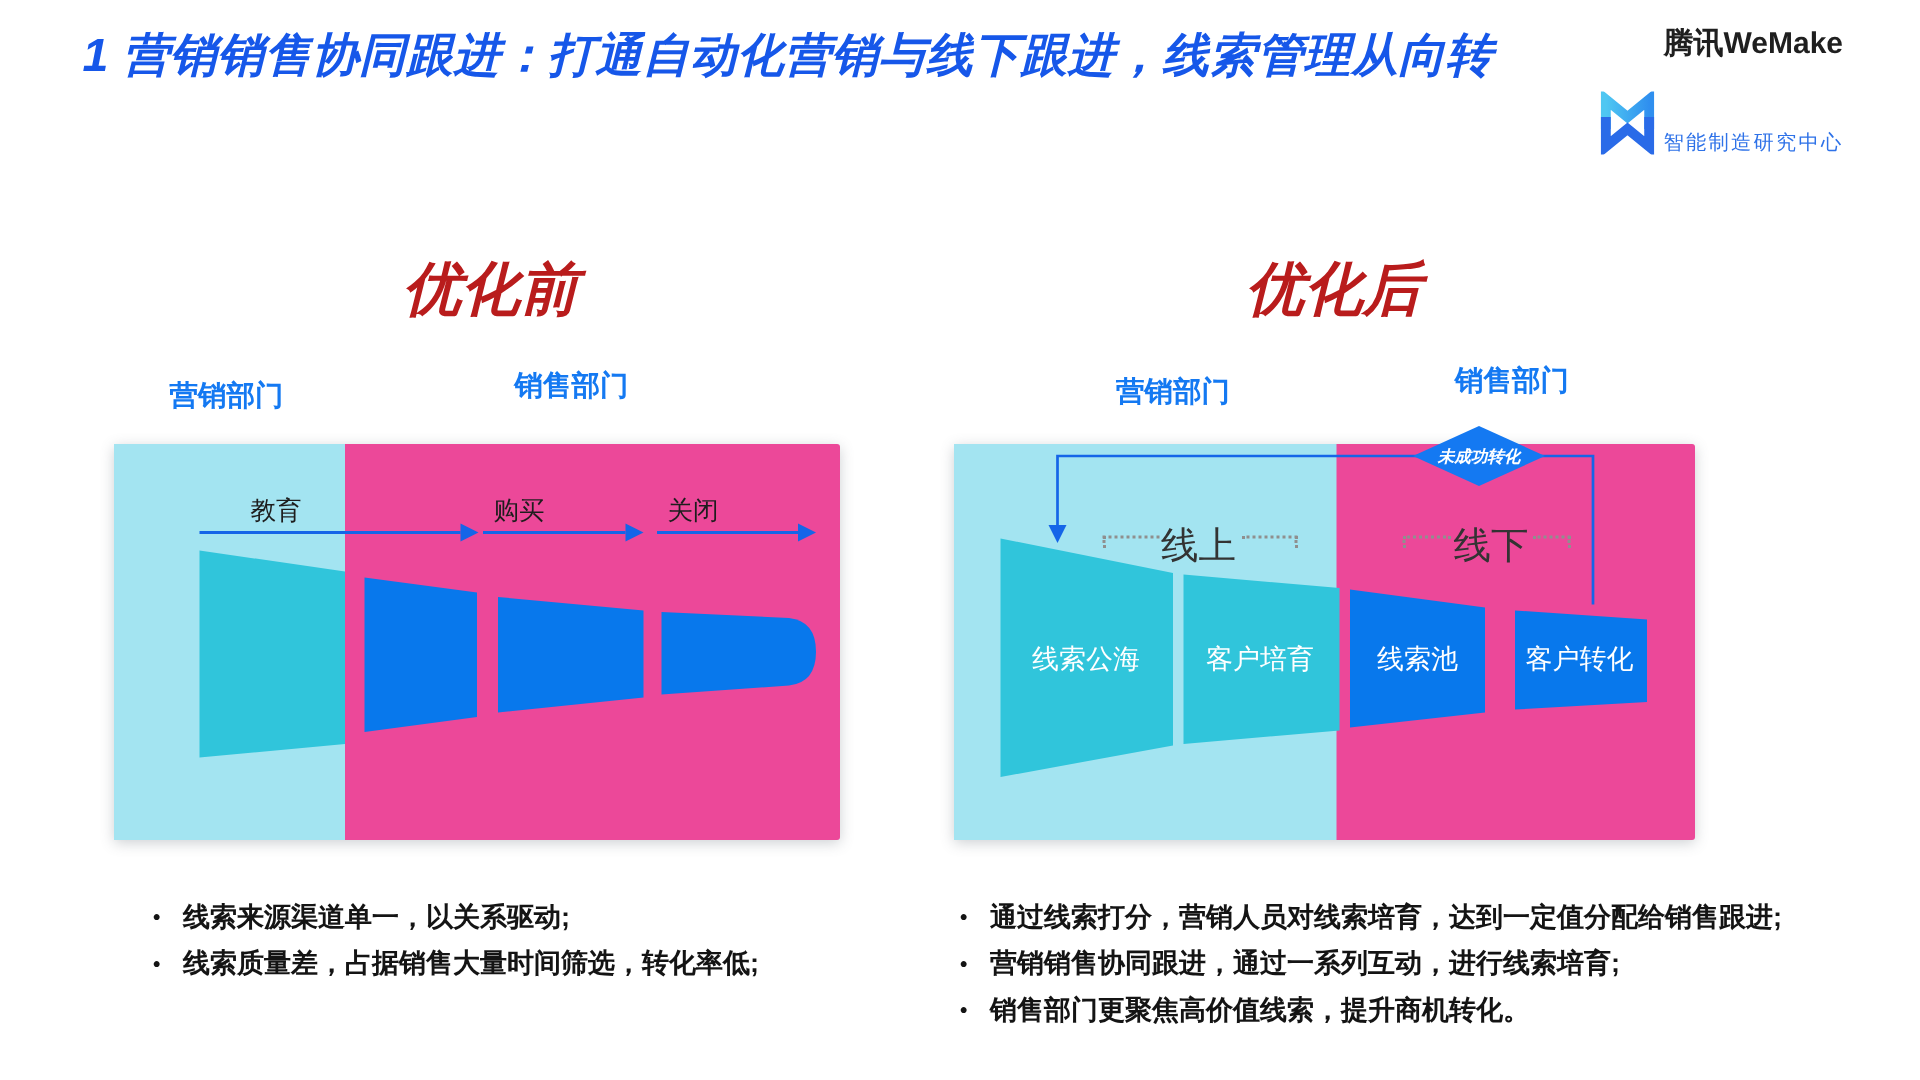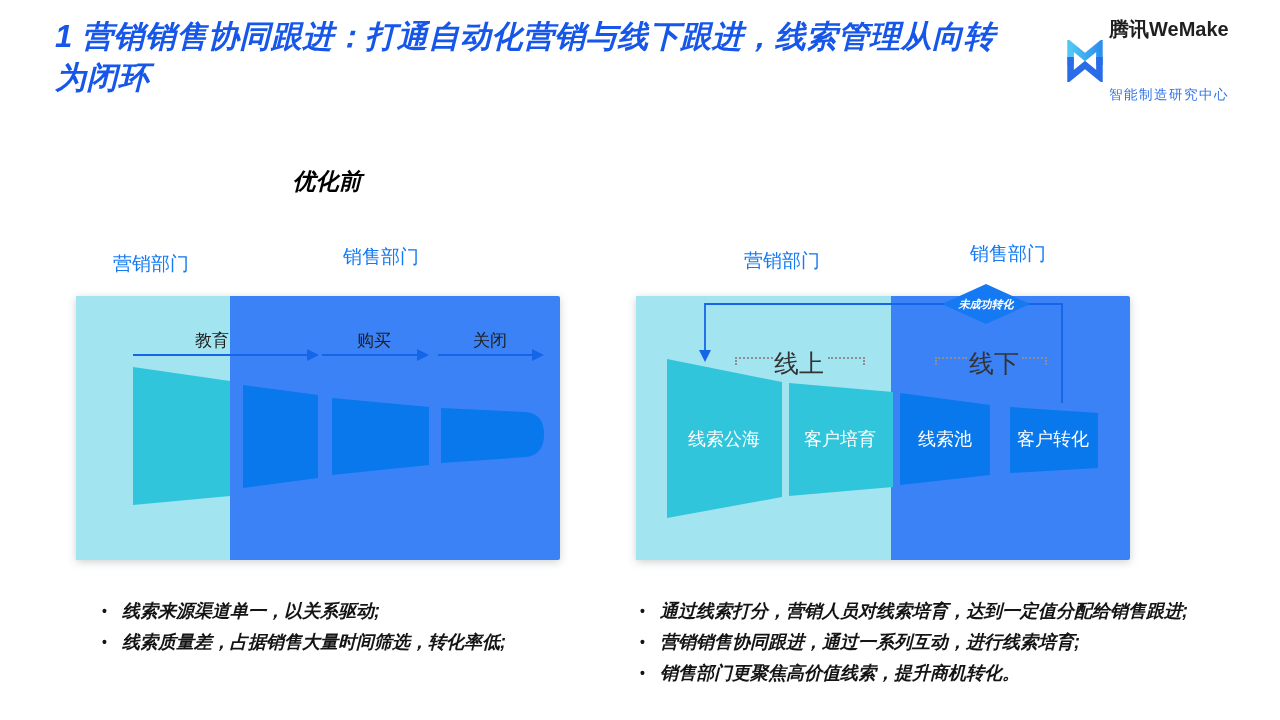--- a/index.html
+++ b/index.html
@@ -4,96 +4,96 @@
 <style>
   * { margin:0; padding:0; box-sizing:border-box; }
   html,body { width:1280px; height:720px; }
   body { font-family:"Liberation Sans","DejaVu Sans",sans-serif; background:#ffffff; }
   .slide { position:relative; width:1280px; height:720px; background:#ffffff; overflow:hidden; }
 
   
   .title { position:absolute; left:55px; top:16px; width:1050px;
            font-size:31px; line-height:41px; font-weight:bold; font-style:italic;
            color:#1657E9; letter-spacing:0.5px; }
-  .logo { position:absolute; left:1066px; top:16px; display:flex; align-items:center; }
+  .logo { position:absolute; left:1066px; top:16px; display:flex; align-items:flex-end; }
   .logo-mark { width:38px; height:42px; margin-right:5px; margin-top:2px; }
   .logo-text-col { display:flex; flex-direction:column; }
   .logo-brand { font-size:20px; font-weight:bold; color:#1f1f1f; line-height:26px; }
   .logo-sub { font-size:13.5px; color:#2E72E8; letter-spacing:1.5px; line-height:17px;margin-top:44px; }
 
   
   .section-heading { position:absolute; width:220px; text-align:center;
-                     font-size:23px; font-weight:bold; font-style:italic; color:#000000; }
+                     font-size:39px; font-weight:bold; font-style:italic; color:#b91c1c; }
   .heading-before { left:217px; top:166px; }
   .heading-after  { left:779px; top:166px; }
 
   
   .dept-label { position:absolute; width:140px; text-align:center;
-                font-size:19px; font-weight:normal; color:#1479F2; }
+                font-size:19px; font-weight:bold; color:#1479F2; }
 
   
-  .card { position:absolute; top:296px; height:264px; background:#3b82f6;
+  .card { position:absolute; top:296px; height:264px; background:#ec4899;
           box-shadow:0 2px 9px rgba(90,100,110,0.30); border-radius:2px;text-decoration:underline; }
   .card-before { left:76px;  width:484px; }
   .card-after  { left:636px; width:494px; }
   .cyan-zone { position:absolute; left:0; top:0; bottom:0; background:#A3E4F1; }
   .cyan-zone.before { width:154px; }
   .cyan-zone.after  { width:255px; }
   .card svg { position:absolute; left:0; top:0; overflow:visible; }
 
   
-  .arrow-label { position:absolute; width:90px; text-align:center; top:33px;
+  .arrow-label { position:absolute; width:90px; text-align:left; top:33px;
                  font-size:17px; color:#1d1d1d; }
   .funnel-label { position:absolute; width:110px; text-align:center; top:131px;
                   font-size:18px; color:#ffffff; }
   .zone-label { position:absolute; width:70px; text-align:center; top:51px;
                 font-size:25px; color:#333333; }
   .bracket { position:absolute; top:61px; height:8px; }
   .bracket.left-tick  { border-top:2px dotted #8f8f8f; border-left:2px dotted #8f8f8f; }
   .bracket.right-tick { border-top:2px dotted #8f8f8f; border-right:2px dotted #8f8f8f; }
   .diamond-label { position:absolute; left:300px; top:1px; width:100px; text-align:center;
                    font-size:11px; font-weight:bold; font-style:italic; color:#ffffff; }
 
   
   .bullets { position:absolute; top:596px; list-style:none; }
   .bullets-before { left:100px; width:480px; }
   .bullets-after  { left:638px; width:590px; }
   .bullets li { position:relative; padding-left:22px; font-size:18px; line-height:31px;
-                font-weight:bold; font-style:italic; color:#141414; white-space:nowrap; }
+                font-weight:bold; color:#141414; white-space:nowrap; }
   .bullets li::before { content:"\2022"; position:absolute; left:2px; top:0;
                         font-size:14px; color:#141414; font-style:normal; }
 </style>
 </head>
 <body>
 
 <div class="slide">
 
   <div class="title">
     <div>1 营销销售协同跟进：打通自动化营销与线下跟进，线索管理从向转</div>
-    <div>为闭环</div>
   </div>
 
   <div class="logo">
     <svg class="logo-mark" viewBox="0 0 28 32">
       <defs>
         <linearGradient id="lgM" x1="0" y1="0" x2="1" y2="0">
           <stop offset="0" stop-color="#4FC7F2"></stop>
             <stop offset="1" stop-color="#2F8FEF"></stop>
         </linearGradient>
       </defs>
       <path d="M3,19 V4 L14,13 L25,4 V19" fill="none" stroke="url(#lgM)" stroke-width="5"></path>
       <path d="M3,13 V28 L14,19 L25,28 V13" fill="none" stroke="#2A6BE8" stroke-width="5"></path>
     </svg>
     <div class="logo-text-col">
       <div class="logo-brand">腾讯WeMake</div>
       <div class="logo-sub">智能制造研究中心</div>
     </div>
   </div>
 
   <div class="section-heading heading-before">优化前</div>
+  <div class="section-heading heading-after">优化后</div>
 
   <div class="dept-label" style="left:81px; top:251px;">营销部门</div>
   <div class="dept-label" style="left:311px; top:244px;">销售部门</div>
   <div class="dept-label" style="left:712px; top:248px;">营销部门</div>
   <div class="dept-label" style="left:938px; top:241px;">销售部门</div>
 
   <div class="card card-before">
     <div class="cyan-zone before"></div>
     <svg width="484" height="264" viewBox="0 0 484 264">
 

